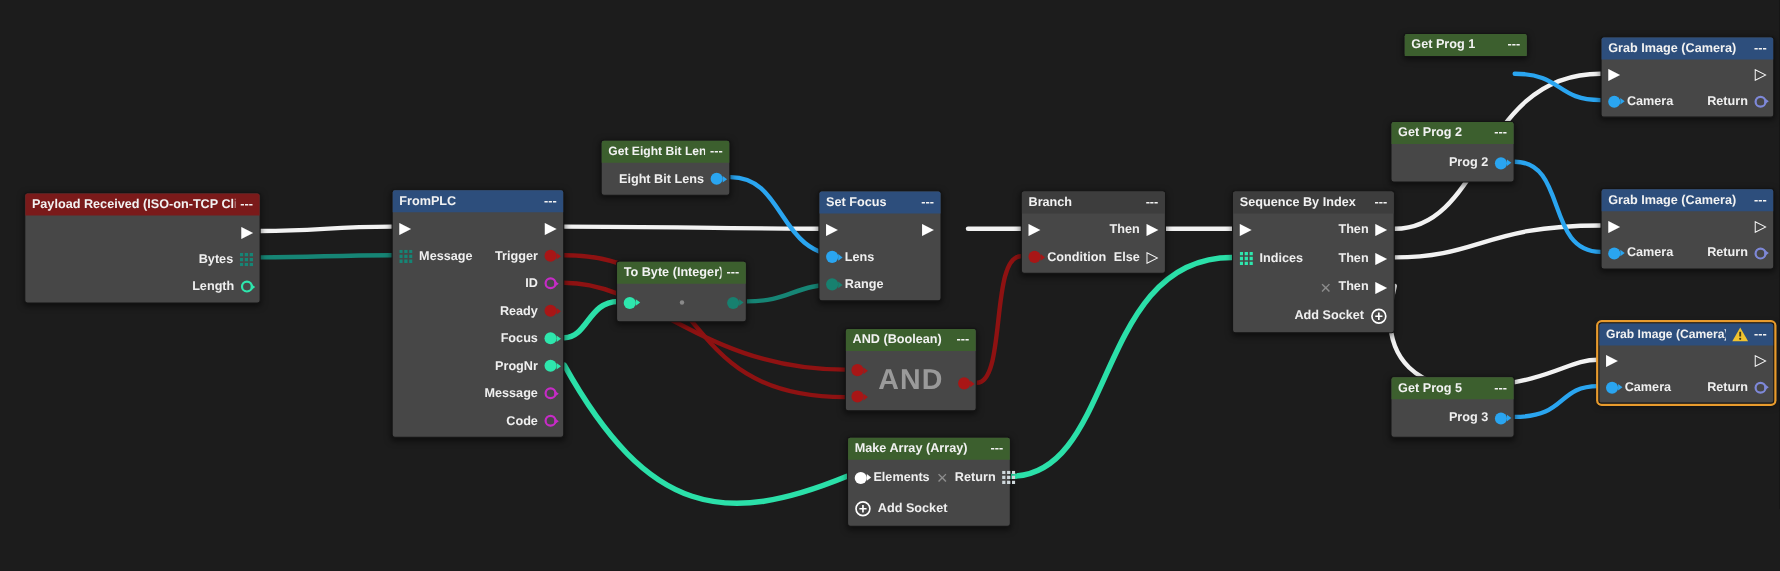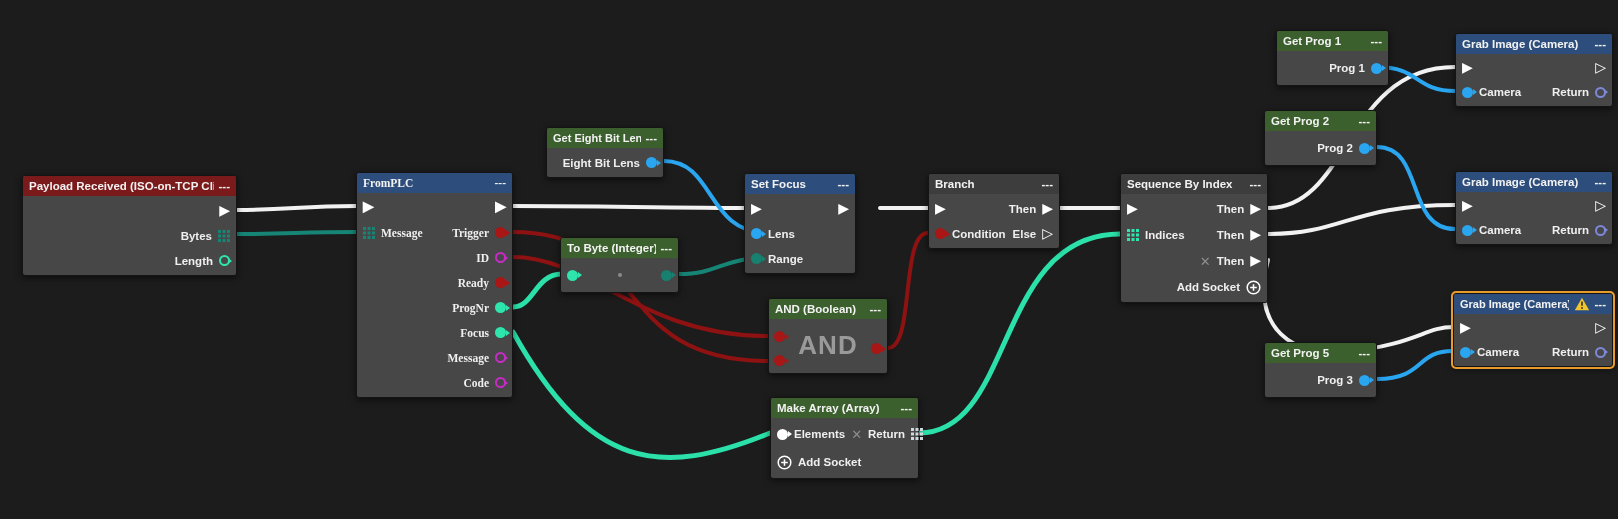--- a/index.html
+++ b/index.html
@@ -103,21 +103,21 @@
             </svg>
           </span>
       </div>
       <div class="row right">
         <span class="lbl">Length</span>
         <span class="pc o-teal"></span>
       </div>
     </div>
   </div>
 
-  <div class="node" style="left:356px;top:172px;width:157px;font-family:Liberation Serif, serif;">
+  <div class="node" style="left:356px;top:172px;width:157px;">
     <div class="hdr blue">
       <span class="t">FromPLC</span>
       <span class="menu">---</span>
     </div>
     <div class="rows">
       <div class="row between">
         <span class="ex">▶</span>
         <span class="ex">▶</span>
       </div>
       <div class="row between">
@@ -136,25 +136,25 @@
       </div>
       <div class="row right">
         <span class="lbl">ID</span>
         <span class="pc o-mag"></span>
       </div>
       <div class="row right">
         <span class="lbl">Ready</span>
         <span class="pc f-red"></span>
       </div>
       <div class="row right">
+        <span class="lbl">Focus</span>
+        <span class="pc f-tealb"></span>
+      </div>
+      <div class="row right">
         <span class="lbl">ProgNr</span>
-        <span class="pc f-tealb"></span>
-      </div>
-      <div class="row right">
-        <span class="lbl">Focus</span>
         <span class="pc f-tealb"></span>
       </div>
       <div class="row right">
         <span class="lbl">Message</span>
         <span class="pc o-mag"></span>
       </div>
       <div class="row right">
         <span class="lbl">Code</span>
         <span class="pc o-mag"></span>
       </div>
@@ -322,26 +322,20 @@
             </svg>
           </span>
       </div>
     </div>
   </div>
 
   <div class="node" style="left:1264px;top:30px;width:113px;margin-left:12px;">
     <div class="hdr green">
       <span class="t">Get Prog 1</span>
       <span class="menu">---</span>
-    </div>
-    <div class="rows">
-      <div class="row h30 right">
-        <span class="lbl">Prog 1</span>
-        <span class="pc f-blue"></span>
-      </div>
     </div>
   </div>
 
   <div class="node" style="left:1264px;top:110px;width:113px;">
     <div class="hdr green">
       <span class="t">Get Prog 2</span>
       <span class="menu">---</span>
     </div>
     <div class="rows">
       <div class="row h30 right">

